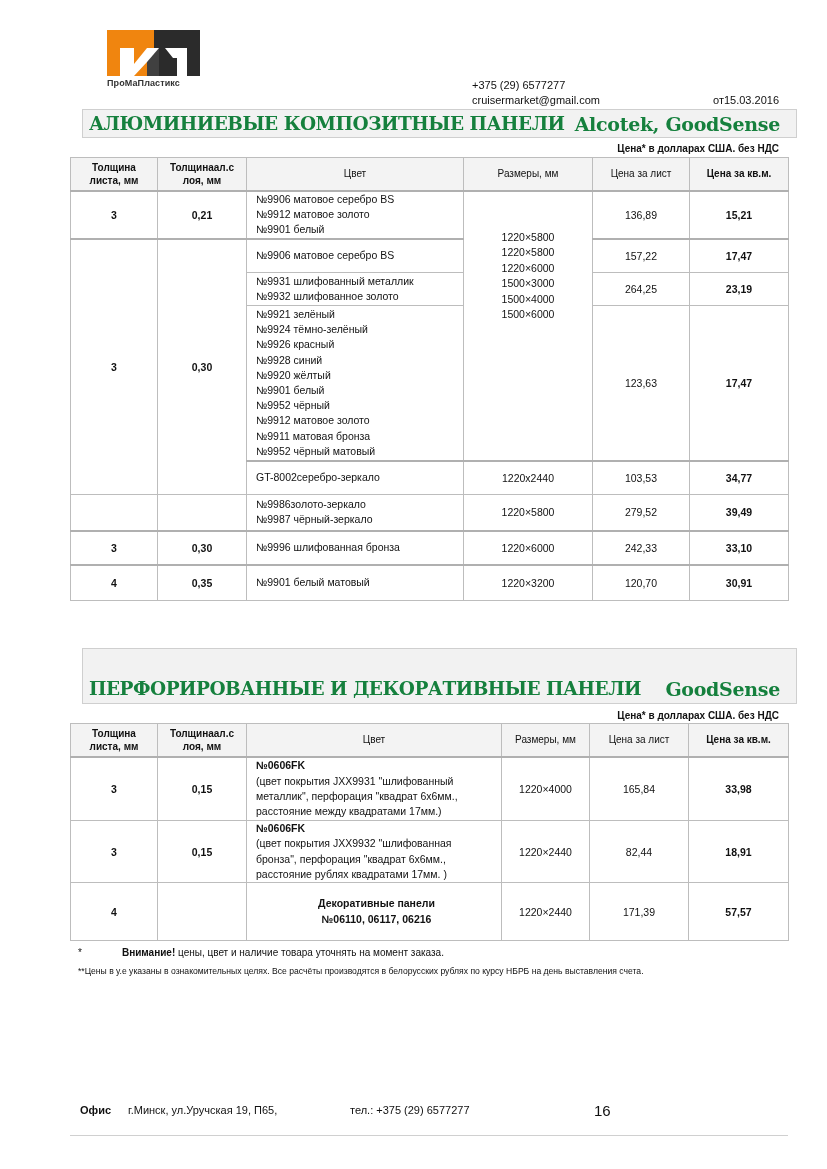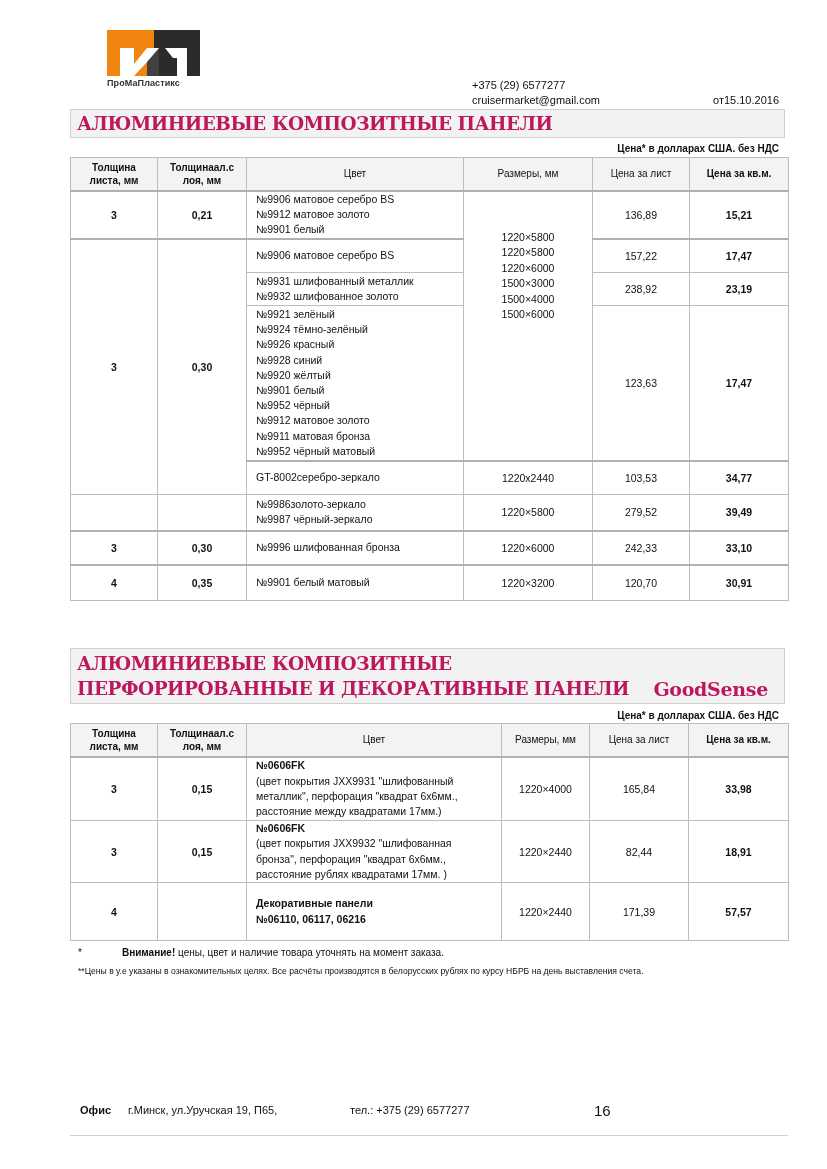--- a/index.html
+++ b/index.html
@@ -9,21 +9,21 @@
   
   .logo { left: 107px; top: 30px; width: 93px; height: 46px; }
   .logo .orange { position:absolute; left:0; top:0; width:47px; height:46px; background:#f0850f; }
   .logo .dark { position:absolute; left:47px; top:0; width:46px; height:46px; background:#2b2b2b; }
   .logo svg { position:absolute; left:0; top:0; }
   .logo-text { left: 107px; top: 78px; width: 100px; font-size: 9px; font-weight: bold; color:#333; letter-spacing: 0.1px; }
 
   .contact { left: 472px; font-size: 11px; color:#111; }
   .date { right: 48px; top: 94px; font-size: 11px; }
 
-  .title-box { left: 70px; width: 715px; background: #f2f2f2; border: 1px solid #cfcfcf; box-sizing: border-box; font-family: "DejaVu Serif", serif; font-weight: bold; color:#be185d; }
+  .title-box { left: 82px; width: 715px; background: #f2f2f2; border: 1px solid #cfcfcf; box-sizing: border-box; font-family: "DejaVu Serif", serif; font-weight: bold; color:#15803d; }
   .title-box .main { position:absolute; left: 6px; font-size: 18.5px; letter-spacing: -0.5px; }
   .title-box .brand { position:absolute; right: 16px; font-size: 19px; letter-spacing: -0.3px; }
 
   .price-note { right: 48px; font-size: 10px; font-weight: bold; }
 
   table.pt { position: absolute; left: 70px; width: 718px; border-collapse: collapse; font-size: 10.5px; table-layout: fixed; }
   table.pt td, table.pt th { border: 1px solid #bdbdbd; text-align: center; vertical-align: middle; padding: 0 4px; box-sizing: border-box; }
   table.pt th { font-weight: normal; background: #f3f3f3; font-size: 10px; line-height: 13px; }
   table.pt th.bold { font-weight: bold; }
   table.pt td.b { font-weight: bold; }
@@ -47,24 +47,25 @@
   <svg width="93" height="46">
     <polygon points="13,18 27,18 27,34 40,18 52,18 52,46 40,46 40,32 27,46 13,46" fill="#ffffff"></polygon>
     <polygon points="40,32 52,18 52,46 40,46" fill="#2b2b2b" opacity="0.9"></polygon>
     <polygon points="58,18 80,18 80,46 70,46 70,28 66,28 58,18" fill="#ffffff"></polygon>
   </svg>
 </div>
 <div class="abs logo-text">ПроМаПластикс</div>
 
 <div class="abs contact" style="top:79px;">+375 (29) 6577277</div>
 <div class="abs contact" style="top:94px;">cruisermarket@gmail.com</div>
-<div class="abs date">от15.10.2016</div>
+<div class="abs date">от15.03.2016</div>
 
 <div class="abs title-box" style="top:109px; height:29px;">
   <span class="main" style="top:3px;">АЛЮМИНИЕВЫЕ КОМПОЗИТНЫЕ ПАНЕЛИ</span>
+  <span class="brand" style="top:3px;">Alcotek, GoodSense</span>
 </div>
 <div class="abs price-note" style="top:143px;">Цена* в долларах США. без НДС</div>
 
 <table class="pt" style="top:157px;">
   <colgroup>
     <col style="width:87px">
       <col style="width:89px">
       <col style="width:217px">
       <col style="width:129px">
       <col style="width:97px">
@@ -108,21 +109,21 @@
         </td>
     <td>157,22</td>
     <td class="b">17,47</td>
   </tr>
 
   <tr style="height:33px;">
     <td class="color">
           <div>№9931 шлифованный металлик</div>
           <div>№9932 шлифованное золото</div>
         </td>
-    <td>238,92</td>
+    <td>264,25</td>
     <td class="b">23,19</td>
   </tr>
 
   <tr style="height:155px;">
     <td class="color">
       <div>№9921 зелёный</div>
           <div>№9924 тёмно-зелёный</div>
           <div>№9926 красный</div>
           <div>№9928 синий</div>
           <div>№9920 жёлтый</div>
@@ -176,21 +177,20 @@
           <div>№9901 белый матовый</div>
         </td>
     <td>1220×3200</td>
     <td>120,70</td>
     <td class="b">30,91</td>
   </tr>
 </tbody>
   </table>
 
 <div class="abs title-box" style="top:648px; height:56px;">
-  <span class="main" style="top:4px;">АЛЮМИНИЕВЫЕ КОМПОЗИТНЫЕ</span>
   <span class="main" style="top:29px;">ПЕРФОРИРОВАННЫЕ И ДЕКОРАТИВНЫЕ ПАНЕЛИ</span>
   <span class="brand" style="top:29px;margin-left:40px;">GoodSense</span>
 </div>
 <div class="abs price-note" style="top:710px;">Цена* в долларах США. без НДС</div>
 
 <table class="pt" style="top:723px;">
   <colgroup>
     <col style="width:87px">
       <col style="width:89px">
       <col style="width:255px">
@@ -229,21 +229,21 @@
           <div>бронза", перфорация "квадрат 6х6мм.,</div>
           <div>расстояние рублях квадратами 17мм. )</div>
     </td>
     <td>1220×2440</td>
     <td>82,44</td>
     <td class="b">18,91</td>
   </tr>
   <tr style="height:58px;">
     <td class="b">4</td>
     <td class="b"></td>
-    <td class="color" style="font-weight:bold;">
+    <td class="color" style="font-weight:bold;text-align:center;">
       <div>Декоративные панели</div>
           <div>№06110, 06117, 06216</div>
     </td>
     <td>1220×2440</td>
     <td>171,39</td>
     <td class="b">57,57</td>
   </tr>
 </tbody>
   </table>
 

